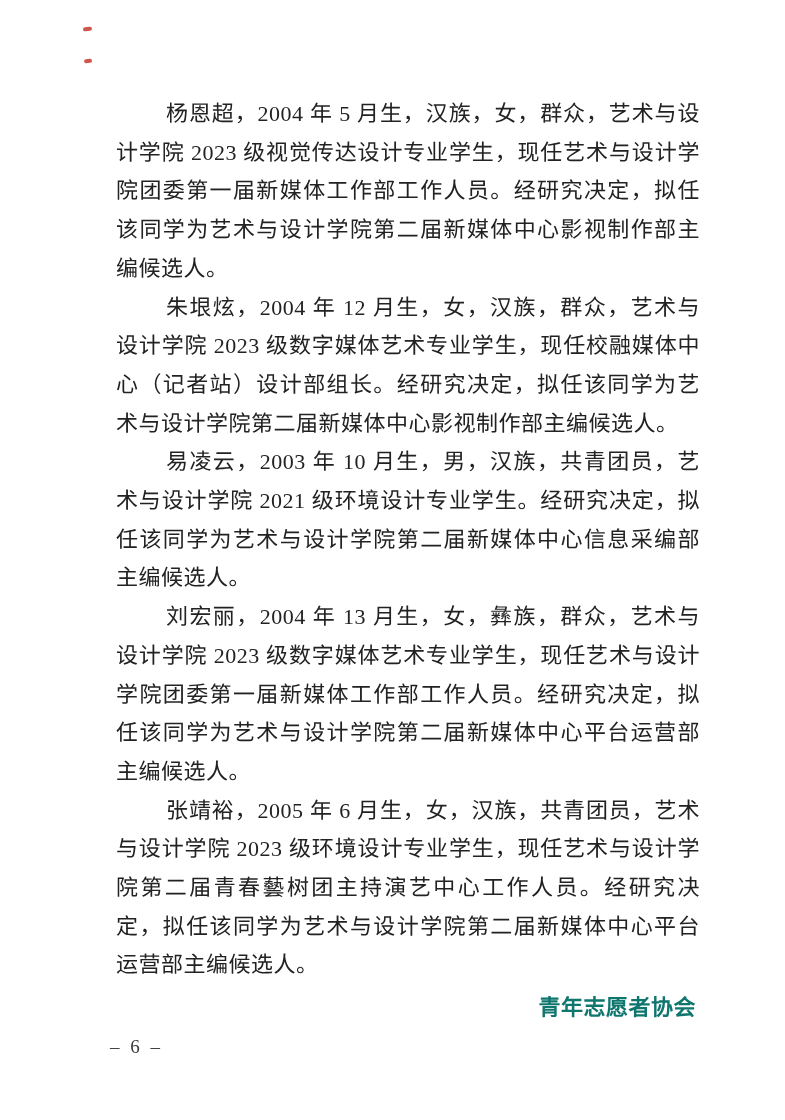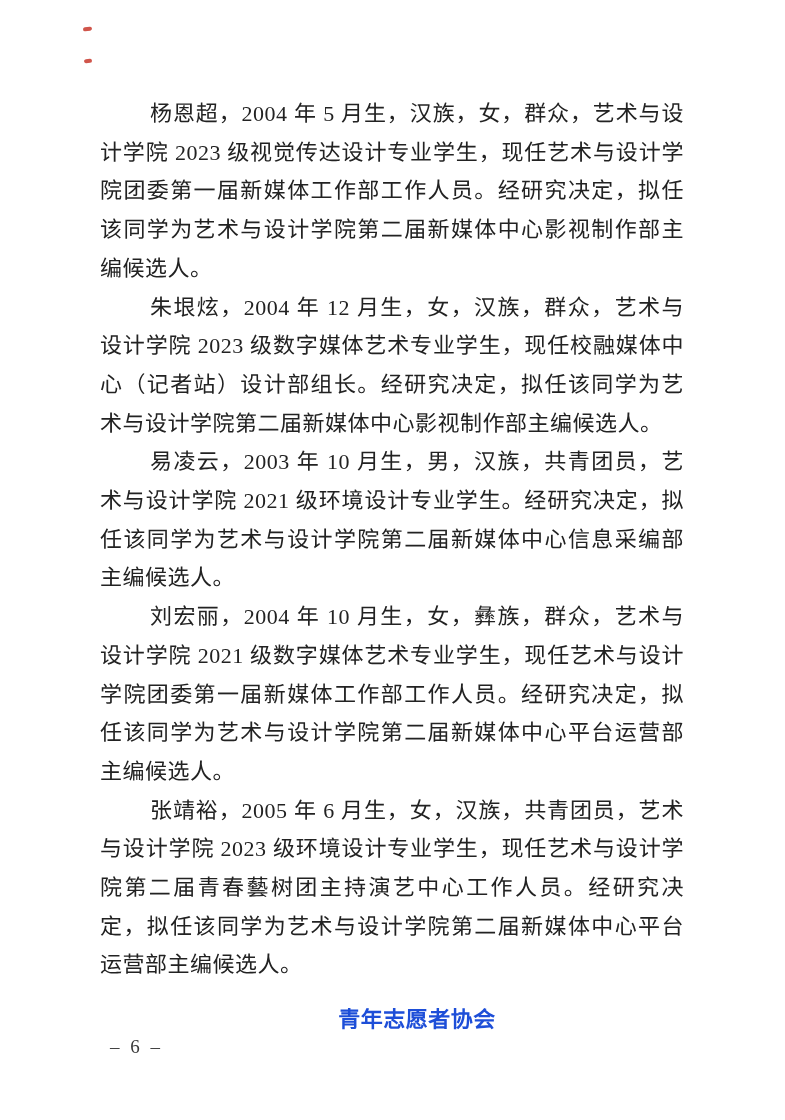--- a/index.html
+++ b/index.html
@@ -9,44 +9,44 @@
   }
   .page {
     position: relative;
     width: 785px;
     height: 1120px;
     background: #ffffff;
     overflow: hidden;
   }
   .body-text {
     position: absolute;
-    left: 100px;
+    left: 116px;
     top: 95px;
     width: 584px;
     font-family: "Liberation Serif", "DejaVu Serif", serif;
     font-size: 22px;
     line-height: 38.7px;
     color: #222222;
     letter-spacing: 0.5px;
     text-align: justify;
     text-justify: inter-character;
   }
   .para {
     margin: 0;
     padding: 0;
     text-indent: 50px;
   }
   .heading {
-    margin: 16px;
+    margin: 4px;
     padding: 0;
     text-indent: 50px;
     font-family: "Liberation Sans", "DejaVu Sans", sans-serif;
     font-weight: bold;
-    color: #1d4ed8;
-    text-align: center;
+    color: #0f766e;
+    text-align: right;
   }
   .footer {
     position: absolute;
     left: 110px;
     top: 1036px;
     font-family: "Liberation Serif", "DejaVu Serif", serif;
     font-size: 19px;
     color: #3a3a3a;
     letter-spacing: 3px;
   }
@@ -76,20 +76,20 @@
 
 <div class="page">
 
   <span class="red-mark m1"></span>
   <span class="red-mark m2"></span>
 
   <div class="body-text">
     <p class="para">杨恩超，2004 年 5 月生，汉族，女，群众，艺术与设计学院 2023 级视觉传达设计专业学生，现任艺术与设计学院团委第一届新媒体工作部工作人员。经研究决定，拟任该同学为艺术与设计学院第二届新媒体中心影视制作部主编候选人。</p>
     <p class="para">朱垠炫，2004 年 12 月生，女，汉族，群众，艺术与设计学院 2023 级数字媒体艺术专业学生，现任校融媒体中心（记者站）设计部组长。经研究决定，拟任该同学为艺术与设计学院第二届新媒体中心影视制作部主编候选人。</p>
     <p class="para">易凌云，2003 年 10 月生，男，汉族，共青团员，艺术与设计学院 2021 级环境设计专业学生。经研究决定，拟任该同学为艺术与设计学院第二届新媒体中心信息采编部主编候选人。</p>
-    <p class="para">刘宏丽，2004 年 10 月生，女，彝族，群众，艺术与设计学院 2021 级数字媒体艺术专业学生，现任艺术与设计学院团委第一届新媒体工作部工作人员。经研究决定，拟任该同学为艺术与设计学院第二届新媒体中心平台运营部主编候选人。</p>
+    <p class="para">刘宏丽，2004 年 13 月生，女，彝族，群众，艺术与设计学院 2023 级数字媒体艺术专业学生，现任艺术与设计学院团委第一届新媒体工作部工作人员。经研究决定，拟任该同学为艺术与设计学院第二届新媒体中心平台运营部主编候选人。</p>
     <p class="para">张靖裕，2005 年 6 月生，女，汉族，共青团员，艺术与设计学院 2023 级环境设计专业学生，现任艺术与设计学院第二届青春藝树团主持演艺中心工作人员。经研究决定，拟任该同学为艺术与设计学院第二届新媒体中心平台运营部主编候选人。</p>
     <p class="heading">青年志愿者协会</p>
   </div>
 
   <div class="footer">– 6 –</div>
 
 </div>
 
 </body></html>

